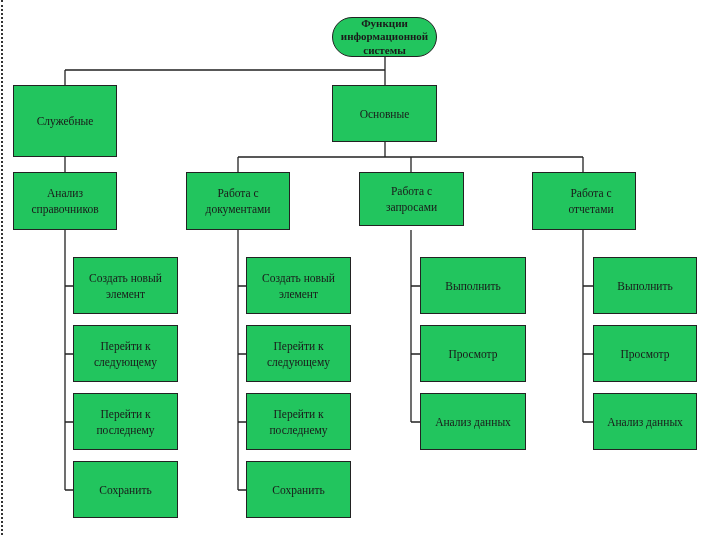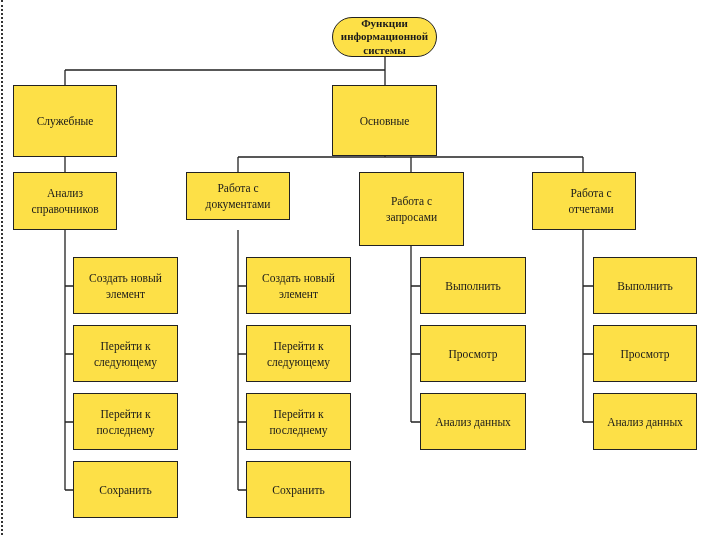--- a/index.html
+++ b/index.html
@@ -2,21 +2,21 @@
 <html><head>
 <meta charset="utf-8">
 <style>
   html, body { margin:0; padding:0; background:#ffffff; }
   body { width:705px; height:535px; position:relative; overflow:hidden;
          font-family:"Liberation Serif","DejaVu Serif",serif; color:#1a1a1a; }
   .page-edge { position:absolute; left:1px; top:0; width:0; height:535px;
                border-left:2px dotted #333; }
   svg.links { position:absolute; left:0; top:0; }
   .box { position:absolute; box-sizing:border-box; border:1.3px solid #222;
-         background:#fde047; display:flex; align-items:center; justify-content:center;
+         background:#22c55e; display:flex; align-items:center; justify-content:center;
          text-align:center; font-size:11.5px; line-height:16px; padding:0 4px; }
   .root { border-radius:20px; font-weight:bold; font-size:11px; line-height:13.5px;
           border:1.5px solid #222; }
 </style>
 </head>
 <body>
 
 <div class="page-edge"></div>
 
 <svg class="links" width="705" height="535">
@@ -35,31 +35,31 @@
   </g>
 </svg>
 
 <div class="box root" style="left:332px;top:17px;width:105px;height:40px;">
   <span>Функции информационной системы</span>
 </div>
 
 <div class="box" style="left:13px;top:85px;width:104px;height:72px;">
   <span>Служебные</span>
 </div>
-<div class="box" style="left:332px;top:85px;width:105px;height:71px;">
+<div class="box" style="left:332px;top:85px;width:105px;height:57px;">
   <span>Основные</span>
 </div>
 
 <div class="box" style="left:13px;top:172px;width:104px;height:58px;">
   <span>Анализ справочников</span>
 </div>
-<div class="box" style="left:186px;top:172px;width:104px;height:48px;">
+<div class="box" style="left:186px;top:172px;width:104px;height:58px;">
   <span>Работа с документами</span>
 </div>
-<div class="box" style="left:359px;top:172px;width:105px;height:74px;">
+<div class="box" style="left:359px;top:172px;width:105px;height:54px;">
   <span>Работа с запросами</span>
 </div>
 <div class="box" style="left:532px;top:172px;width:104px;height:58px;padding-left:18px;">
   <span>Работа с отчетами</span>
 </div>
 
 <div class="box" style="left:73px;top:257px;width:105px;height:57px;">
   <span>Создать новый элемент</span>
   </div>
 <div class="box" style="left:73px;top:325px;width:105px;height:57px;">

